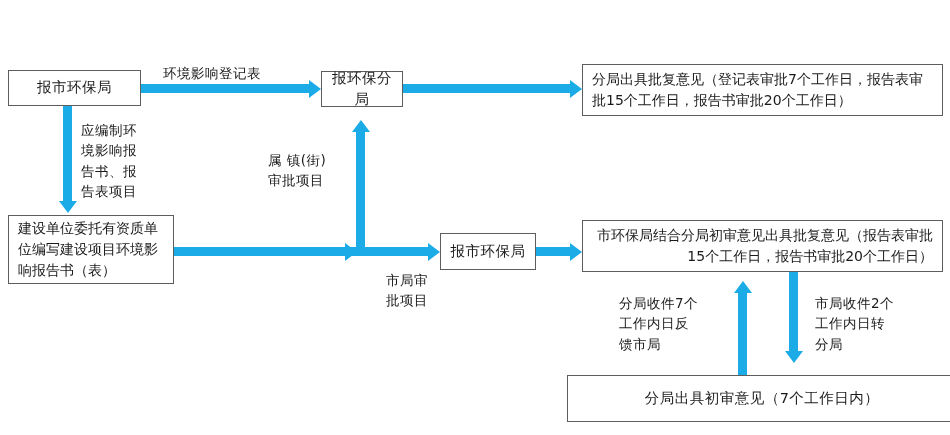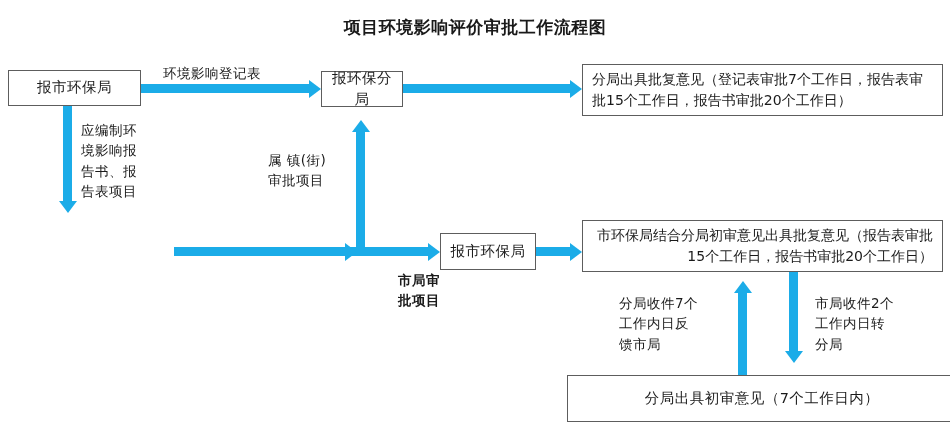--- a/index.html
+++ b/index.html
@@ -87,24 +87,24 @@
     border-left: 9px solid transparent;
     border-right: 9px solid transparent;
     border-top: 12px solid #1BACE8;
   }
 </style>
 </head>
 <body>
 
 <div id="canvas">
 
-  <div class="title">项目环境影响评价审批工作流程图</div>
 
   <div class="node" style="left:8px; top:70px; width:133px; height:36px;">报市环保局</div>
 
+  <div class="node wide-text" style="left:8px; top:215px; width:166px; height:69px;">建设单位委托有资质单位编写建设项目环境影响报告书（表）</div>
 
   <div class="node" style="left:321px; top:71px; width:82px; height:36px;">报环保分局</div>
 
   <div class="node" style="left:440px; top:233px; width:96px; height:37px;">报市环保局</div>
 
   <div class="node wide-text" style="left:582px; top:64px; width:361px; height:52px;">分局出具批复意见（登记表审批7个工作日，报告表审批15个工作日，报告书审批20个工作日）</div>
 
   <div class="node wide-text" style="left:582px; top:220px; width:361px; height:52px;text-align:right;">市环保局结合分局初审意见出具批复意见（报告表审批15个工作日，报告书审批20个工作日）</div>
 
   <div class="node" style="left:567px; top:375px; width:390px; height:47px;">分局出具初审意见（7个工作日内）</div>
@@ -137,21 +137,21 @@
   <div class="label" style="left:163px; top:63px;text-align:right;">环境影响登记表</div>
 
   <div class="label" style="left:81px; top:120px;">应编制环
 境影响报
 告书、报
 告表项目</div>
 
   <div class="label" style="left:268px; top:150px;">属 镇(街)
 审批项目</div>
 
-  <div class="label" style="left:398px; top:270px;font-weight:bold;">市局审
+  <div class="label" style="left:386px; top:270px;">市局审
 批项目</div>
 
   <div class="label" style="left:619px; top:293px;">分局收件7个
 工作内日反
 馈市局</div>
 
   <div class="label" style="left:815px; top:293px;">市局收件2个
 工作内日转
 分局</div>
 

